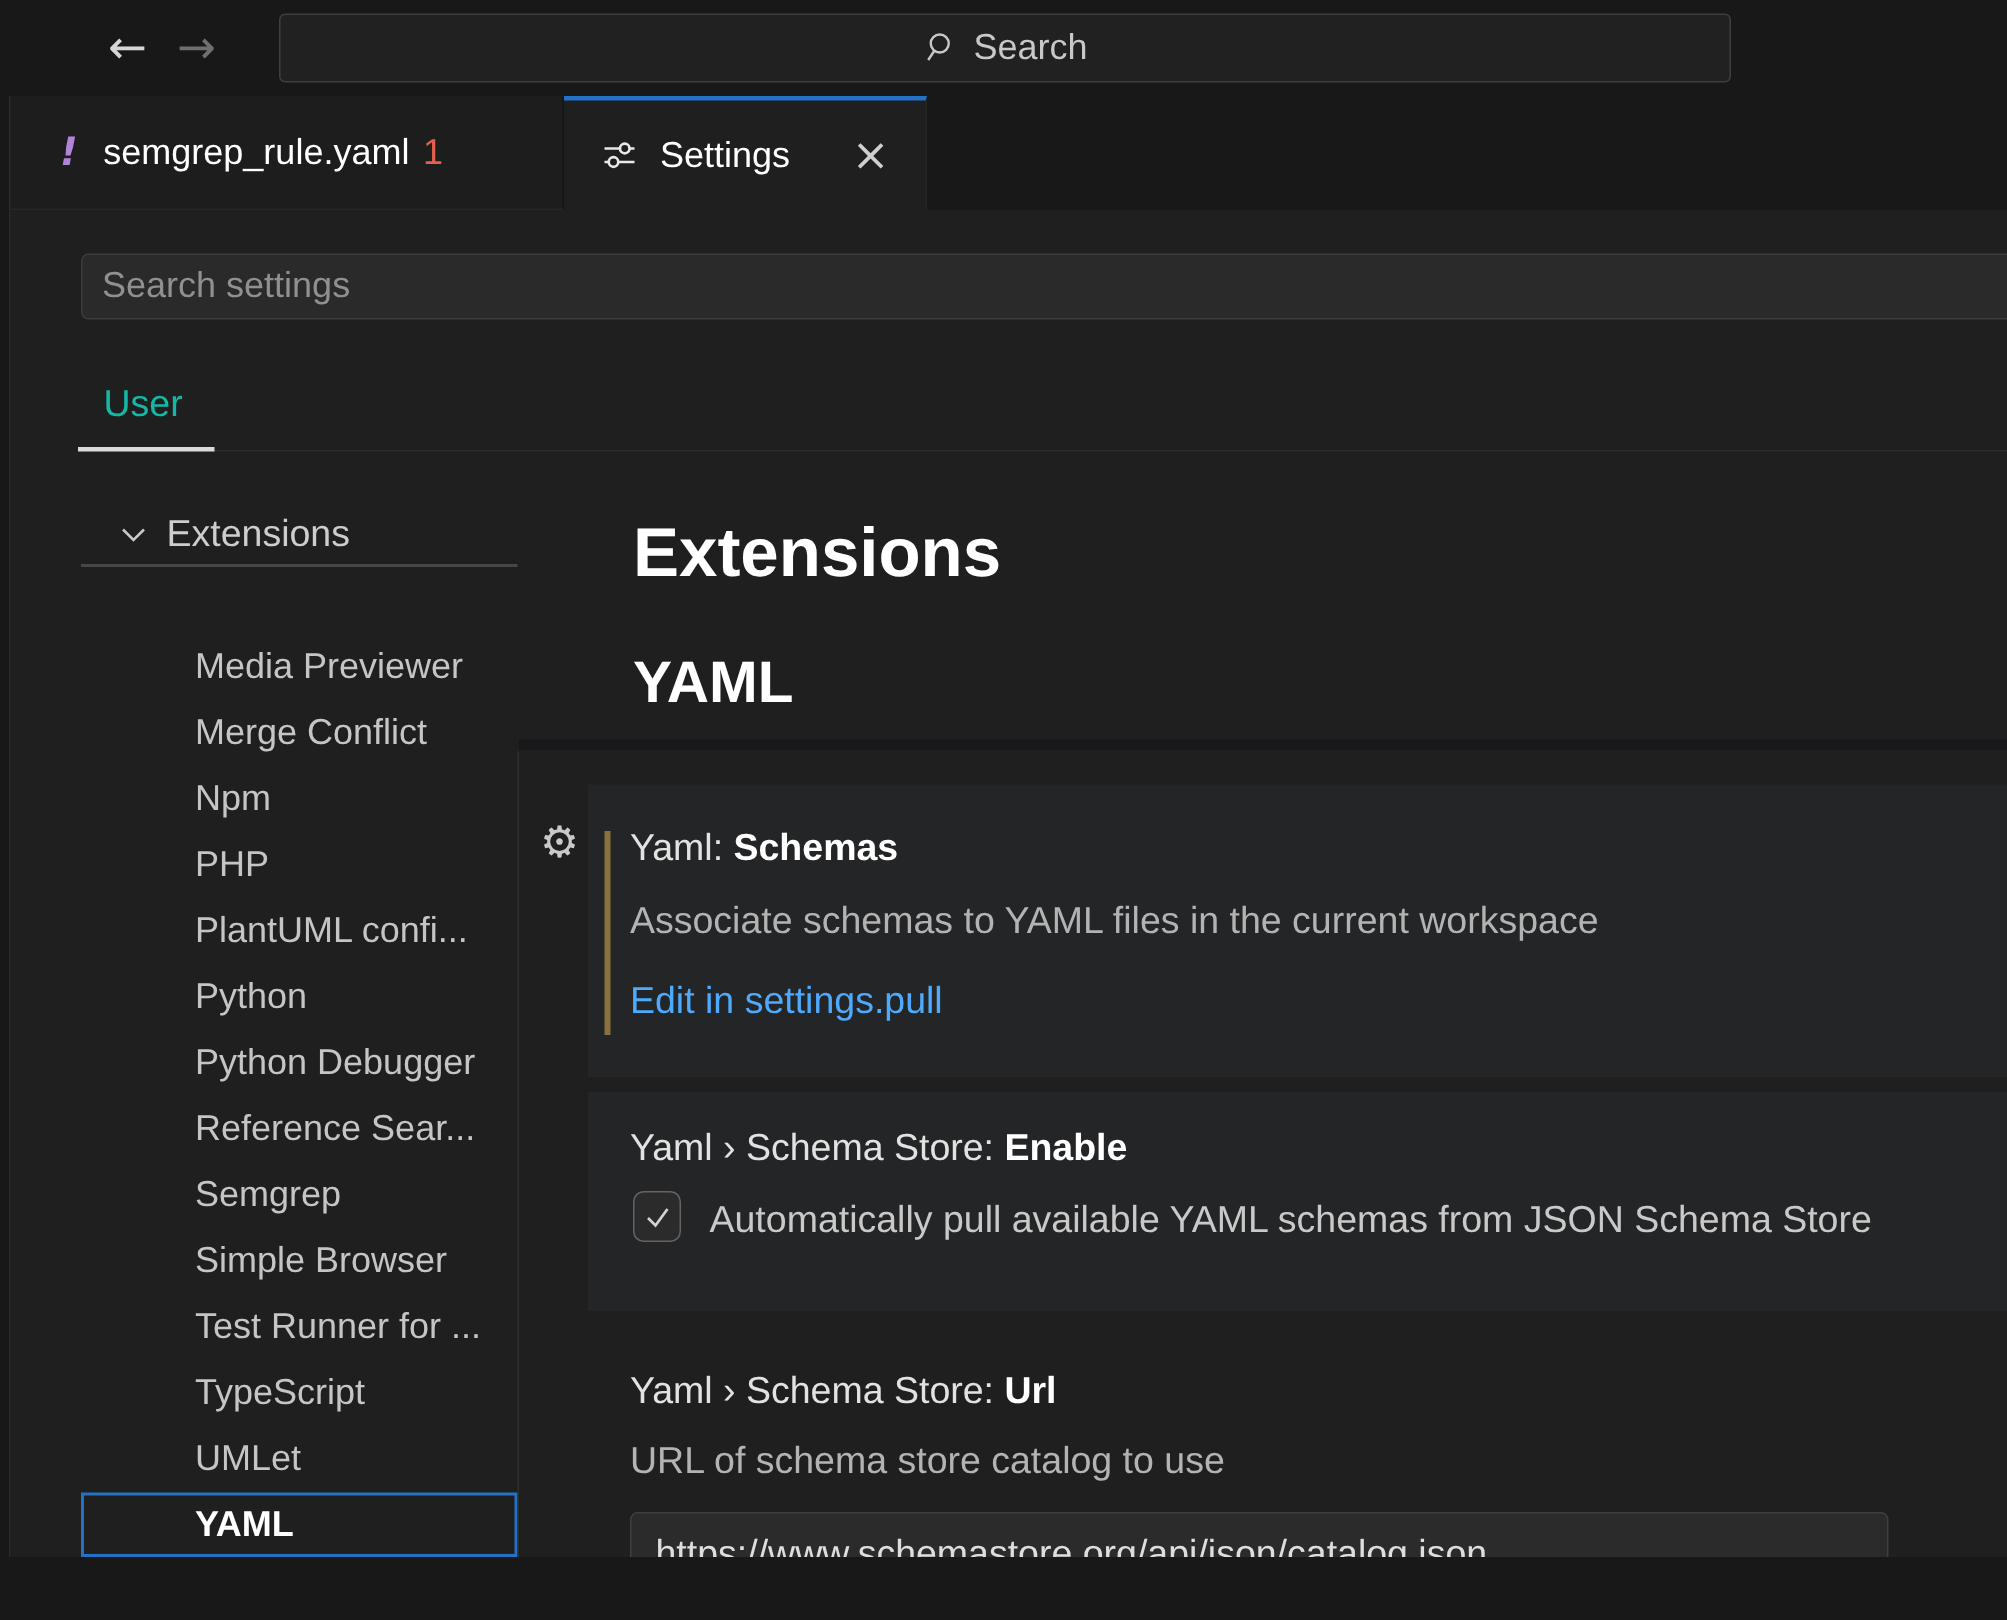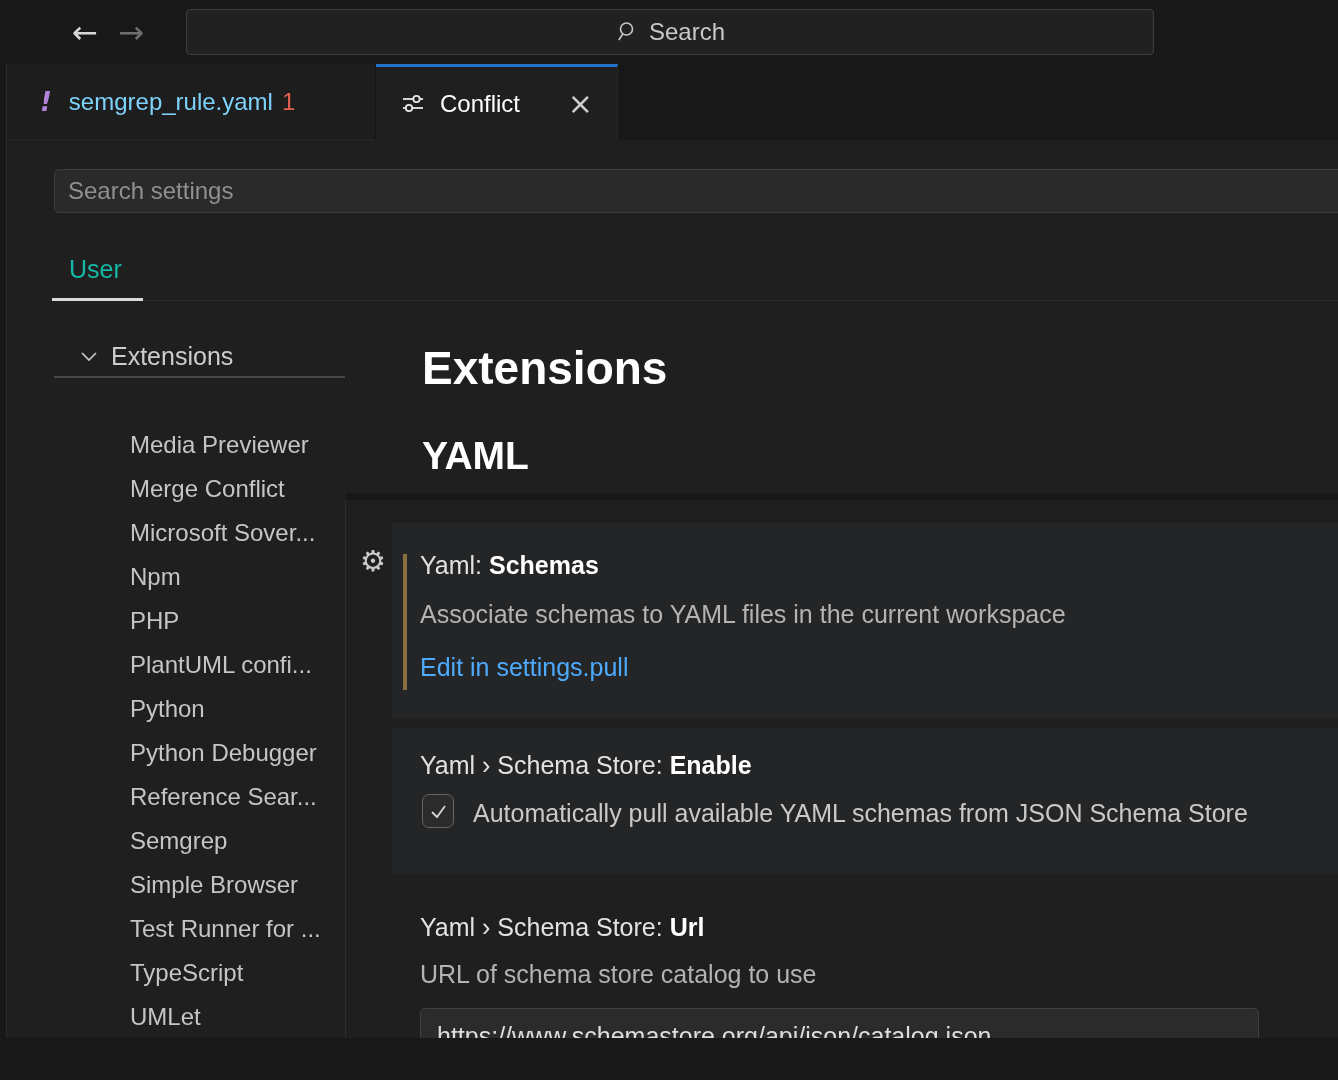--- a/index.html
+++ b/index.html
@@ -19,21 +19,21 @@
     position:absolute;left:186px;top:9px;width:966px;height:44px;
     background:#212122;border:1px solid #3e3e3f;border-radius:4px;
     display:flex;align-items:center;justify-content:center;gap:10px;
     color:#c8c8c8;font-size:24px;
   }
   
   .tabbar{position:absolute;left:7px;top:64px;width:1331px;height:76px;background:#181818;}
   .tab{position:absolute;top:0;height:76px;display:flex;align-items:center;box-sizing:border-box;}
   .tab1{left:0;width:369px;background:#1d1d1d;border-bottom:1px solid #272727;border-right:1px solid #141414;padding-left:33px;}
   .tab1 .excl{font-family:"DejaVu Sans",sans-serif;font-weight:bold;font-style:italic;font-size:26px;color:#b184d9;margin-right:17px;}
-  .tab1 .fname{font-size:24px;color:#7dd3fc;white-space:nowrap;}
+  .tab1 .fname{font-size:24px;color:#ffffff;white-space:nowrap;}
   .tab1 .badge{font-size:24px;color:#e2604f;margin-left:9px;}
   .tab2{left:369px;width:242px;background:#1f1f1f;border-top:3px solid #2472c8;border-right:1px solid #262626;padding:0 24px;}
   .tab2 .tlabel{font-size:24px;color:#ffffff;margin-left:14px;white-space:nowrap;}
   .tab2 .close{margin-left:auto;color:#cfcfcf;font-size:30px;line-height:1;font-family:"DejaVu Sans",sans-serif;}
   
   .leftstrip{position:absolute;left:0;top:64px;width:6px;height:974px;background:#181818;border-right:1px solid #2b2b2b;}
   
   .main{position:absolute;left:7px;top:140px;width:1331px;height:898px;background:#1f1f1f;overflow:hidden;}
   .settings-search{
     position:absolute;left:47px;top:29px;width:1290px;height:44px;box-sizing:border-box;
@@ -109,21 +109,21 @@
     </div>
     <div class="tab tab2">
       <span>
         <svg width="26" height="26" viewBox="0 0 26 26">
           <line x1="3" y1="8" x2="23" y2="8" stroke="#e8e8e8" stroke-width="1.8"></line>
           <circle cx="16.5" cy="8" r="3.2" fill="#1f1f1f" stroke="#e8e8e8" stroke-width="1.8"></circle>
           <line x1="3" y1="17" x2="23" y2="17" stroke="#e8e8e8" stroke-width="1.8"></line>
           <circle cx="9" cy="17" r="3.2" fill="#1f1f1f" stroke="#e8e8e8" stroke-width="1.8"></circle>
         </svg>
       </span>
-      <span class="tlabel">Conflict</span>
+      <span class="tlabel">Settings</span>
       <span class="close">×</span>
     </div>
   </div>
 
   <div class="leftstrip"></div>
 
   <div class="main">
 
     <input class="settings-search" type="text" value="" placeholder="Search settings" style="">
 
@@ -136,21 +136,20 @@
         <svg width="18" height="11" viewBox="0 0 18 11">
           <path d="M2 2 L9 9 L16 2" fill="none" stroke="#c8c8c8" stroke-width="1.7"></path>
         </svg>
       </span>
       <span>Extensions</span>
     </div>
     <div class="toc-divider"></div>
     <div class="toc-list">
         <div class="toc-item">Media Previewer</div>
         <div class="toc-item">Merge Conflict</div>
-        <div class="toc-item">Microsoft Sover...</div>
         <div class="toc-item">Npm</div>
         <div class="toc-item">PHP</div>
         <div class="toc-item">PlantUML confi...</div>
         <div class="toc-item">Python</div>
         <div class="toc-item">Python Debugger</div>
         <div class="toc-item">Reference Sear...</div>
         <div class="toc-item">Semgrep</div>
         <div class="toc-item">Simple Browser</div>
         <div class="toc-item">Test Runner for ...</div>
         <div class="toc-item">TypeScript</div>

